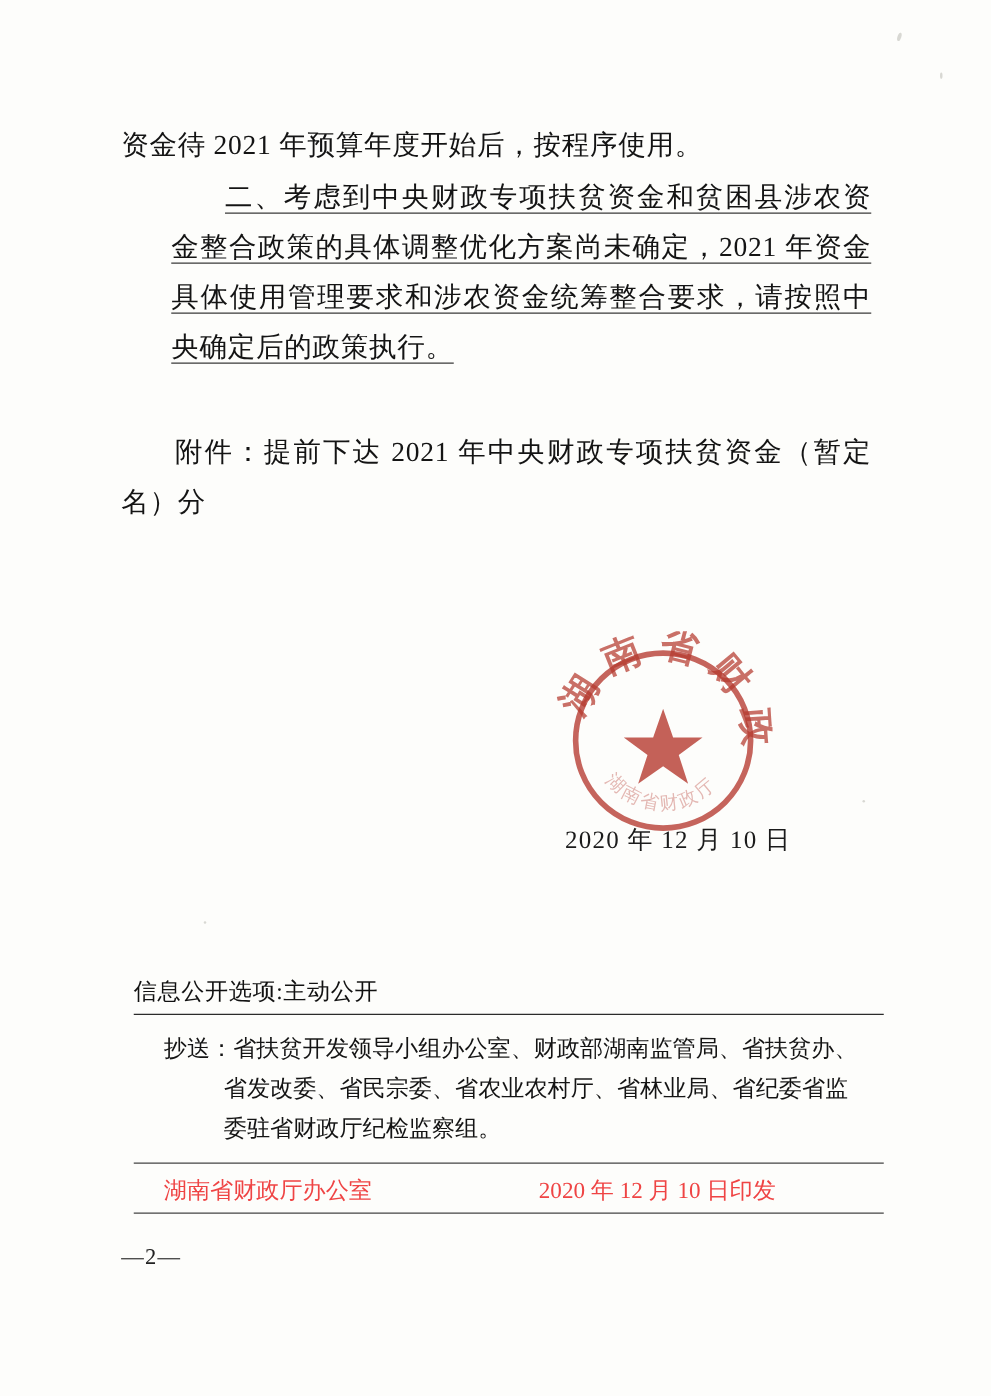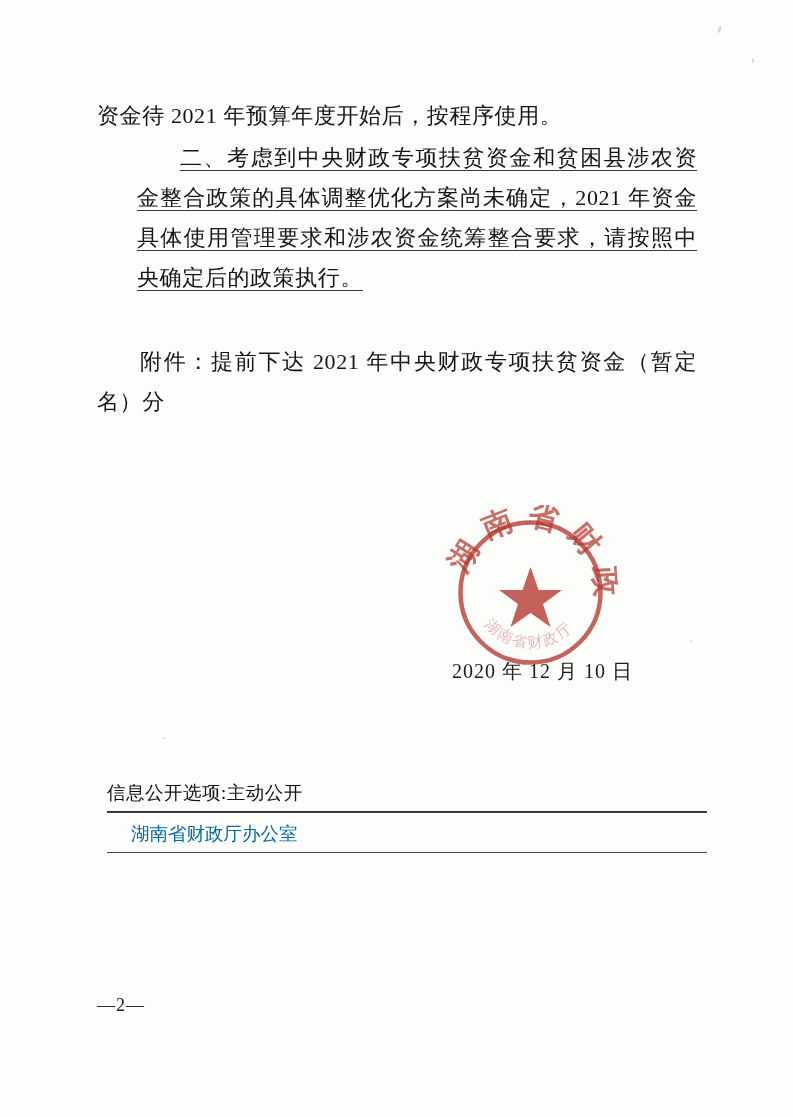--- a/index.html
+++ b/index.html
@@ -106,21 +106,21 @@
     padding-left: 24px;
     text-indent: 0;
   }
   .cc-line.first { text-indent: 0; padding-left: 24px; }
   .cc-line.cont { padding-left: 72px; }
   .issuer-row {
     display: flex;
     justify-content: flex-start;
     font-size: 18.5px;
     padding: 8px 0 6px 0;
-    color: #0369a1;
+    color: #ef4444;
   }
   .issuer-left { padding-left: 24px; width: 300px; }
   .issuer-right { }
   .page-num {
     position: absolute;
     left: 97px;
     top: 995px;
     font-size: 18px;
     color: #222;
     letter-spacing: 1px;
@@ -175,25 +175,31 @@
   </div>
 
   <div class="sign-date">2020 年 12 月 10 日</div>
 
   <div class="footer">
     <div class="info-open">
       <span>信息公开选项:</span><span>主动公开</span>
     </div>
     <div class="rule"></div>
 
+    <div class="cc-block">
+      <div class="cc-line first">抄送：省扶贫开发领导小组办公室、财政部湖南监管局、省扶贫办、</div>
+      <div class="cc-line cont">省发改委、省民宗委、省农业农村厅、省林业局、省纪委省监</div>
+      <div class="cc-line cont">委驻省财政厅纪检监察组。</div>
+    </div>
 
     <div class="rule thin"></div>
 
     <div class="issuer-row">
       <div class="issuer-left">湖南省财政厅办公室</div>
+      <div class="issuer-right">2020 年 12 月 10 日印发</div>
     </div>
 
     <div class="rule thin"></div>
   </div>
 
   <div class="page-num">—2—</div>
 
 </div>
 
 </body></html>

